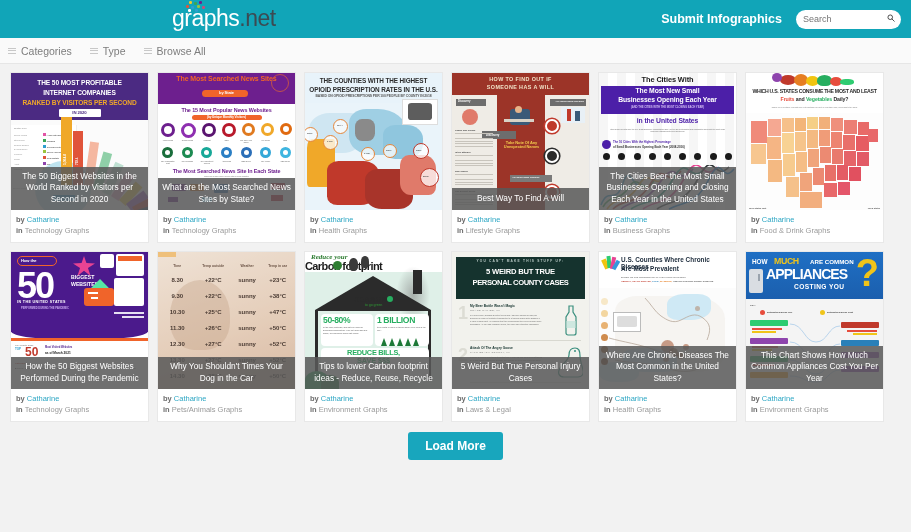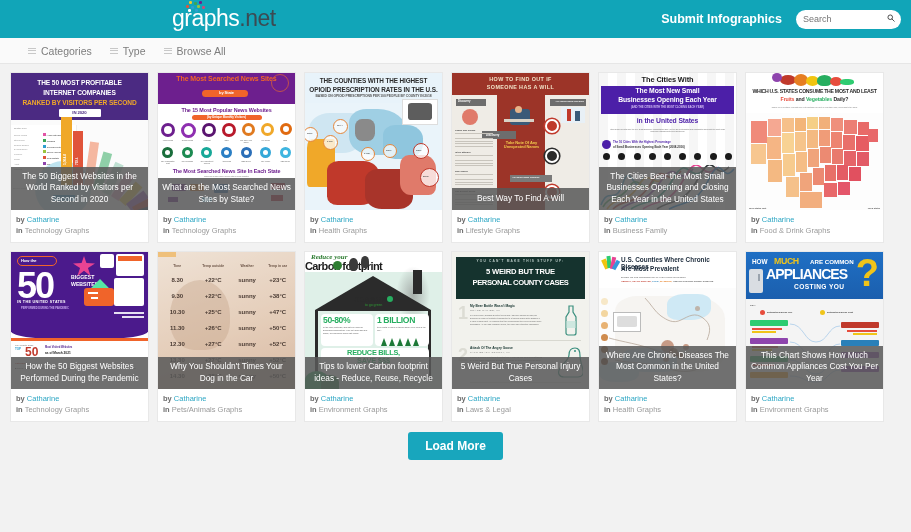--- a/index.html
+++ b/index.html
@@ -79,21 +79,21 @@
     width: 8px; height: 8px;
   }
 
   
   .navbar {
     height: 26px;
     background: #fafafa;
     border-bottom: 1px solid #e6e6e6;
     display: flex;
     align-items: center;
-    padding-left: 28px;
+    padding-left: 8px;
     gap: 18px;
   }
   .nav-item {
     display: flex;
     align-items: center;
     gap: 5px;
     cursor: pointer;
     color: #7d7d7d;
     font-size: 10.5px;
     white-space: nowrap;
@@ -547,21 +547,21 @@
           <path d="M58 44 C72 34, 84 42, 100 12 S114 18, 130 2" stroke="#2d3436" stroke-width="1.6" fill="none"></path>
           <path d="M70 44 C84 36, 96 42, 110 14 S122 20, 135 4" stroke="#0984e3" stroke-width="1.6" fill="none"></path>
         </svg>
       </div>
       <div class="overlay-title">The Cities Beer the Most Small Businesses Opening and Closing Each Year in the United States</div>
     </div>
     <div class="meta">
       <div><span class="lbl">by</span>
         <a href="#">Catharine</a></div>
       <div><span class="lbl">in</span>
-        <span class="cat">Business Family</span></div>
+        <span class="cat">Business Graphs</span></div>
     </div>
   </div>
 
   <div class="card">
     <div class="thumb">
       <div class="thumb-canvas" style="background:#fff;">
 
         <div style="position:absolute;top:2px;left:34px;width:16px;height:10px;background:#c0392b;border-radius:50%;"></div>
         <div style="position:absolute;top:1px;left:48px;width:14px;height:12px;background:#e67e22;border-radius:50%;"></div>
         <div style="position:absolute;top:3px;left:60px;width:13px;height:10px;background:#f1c40f;border-radius:50%;"></div>

